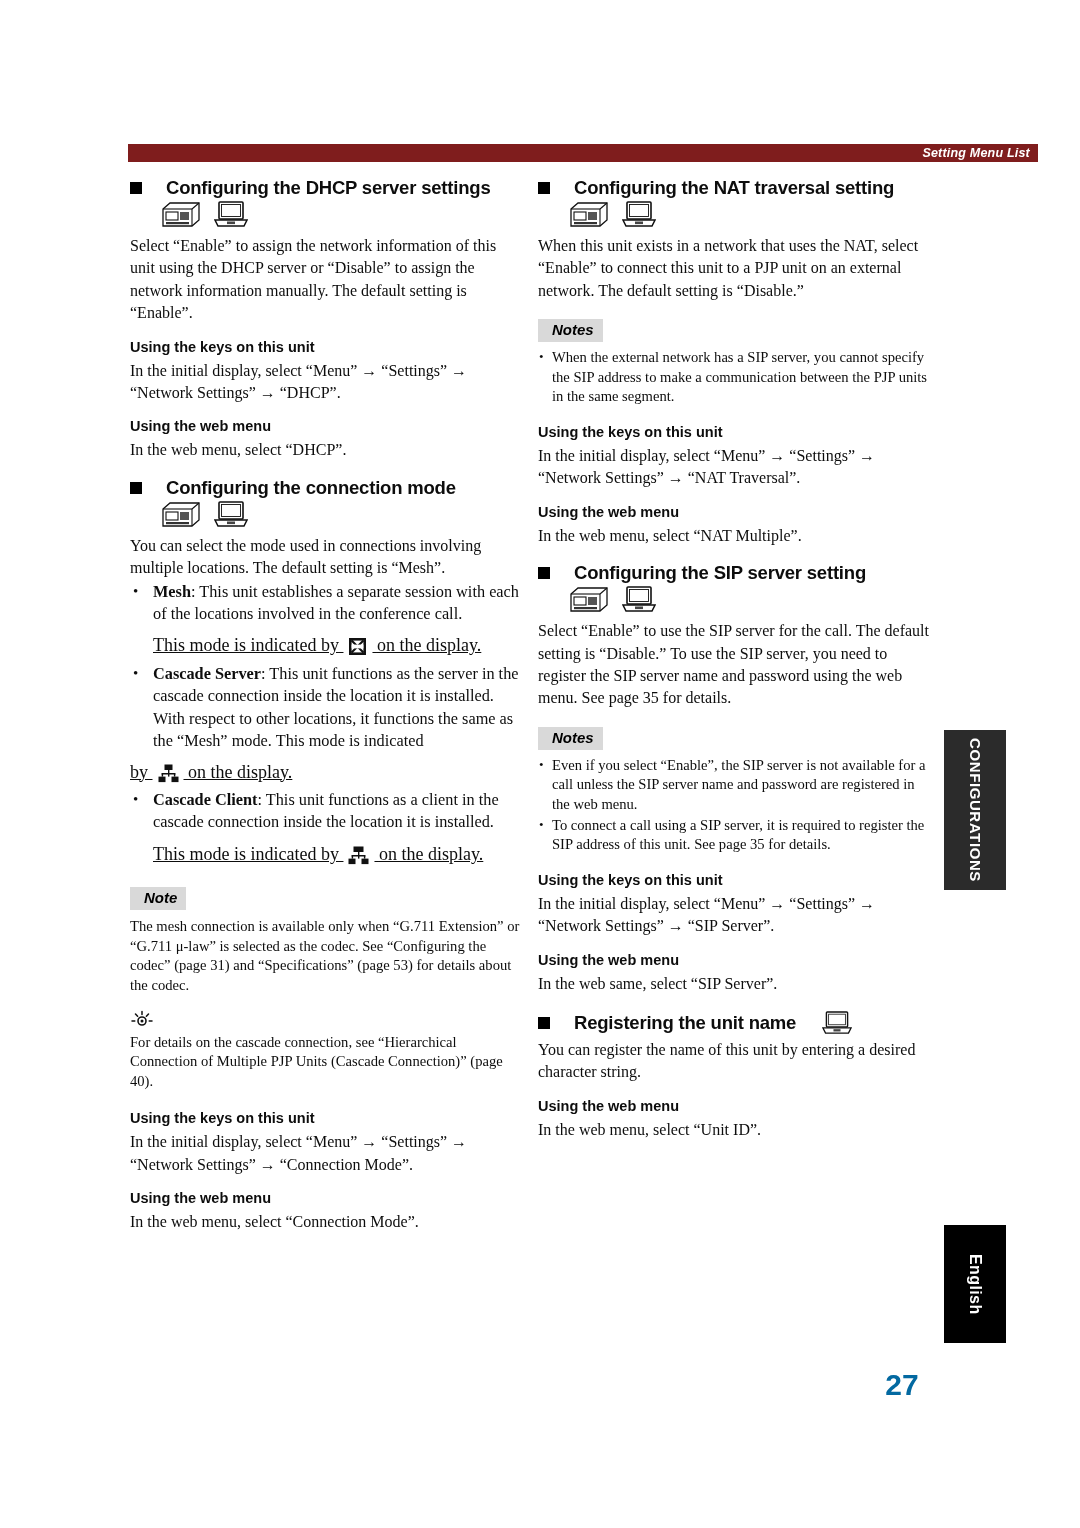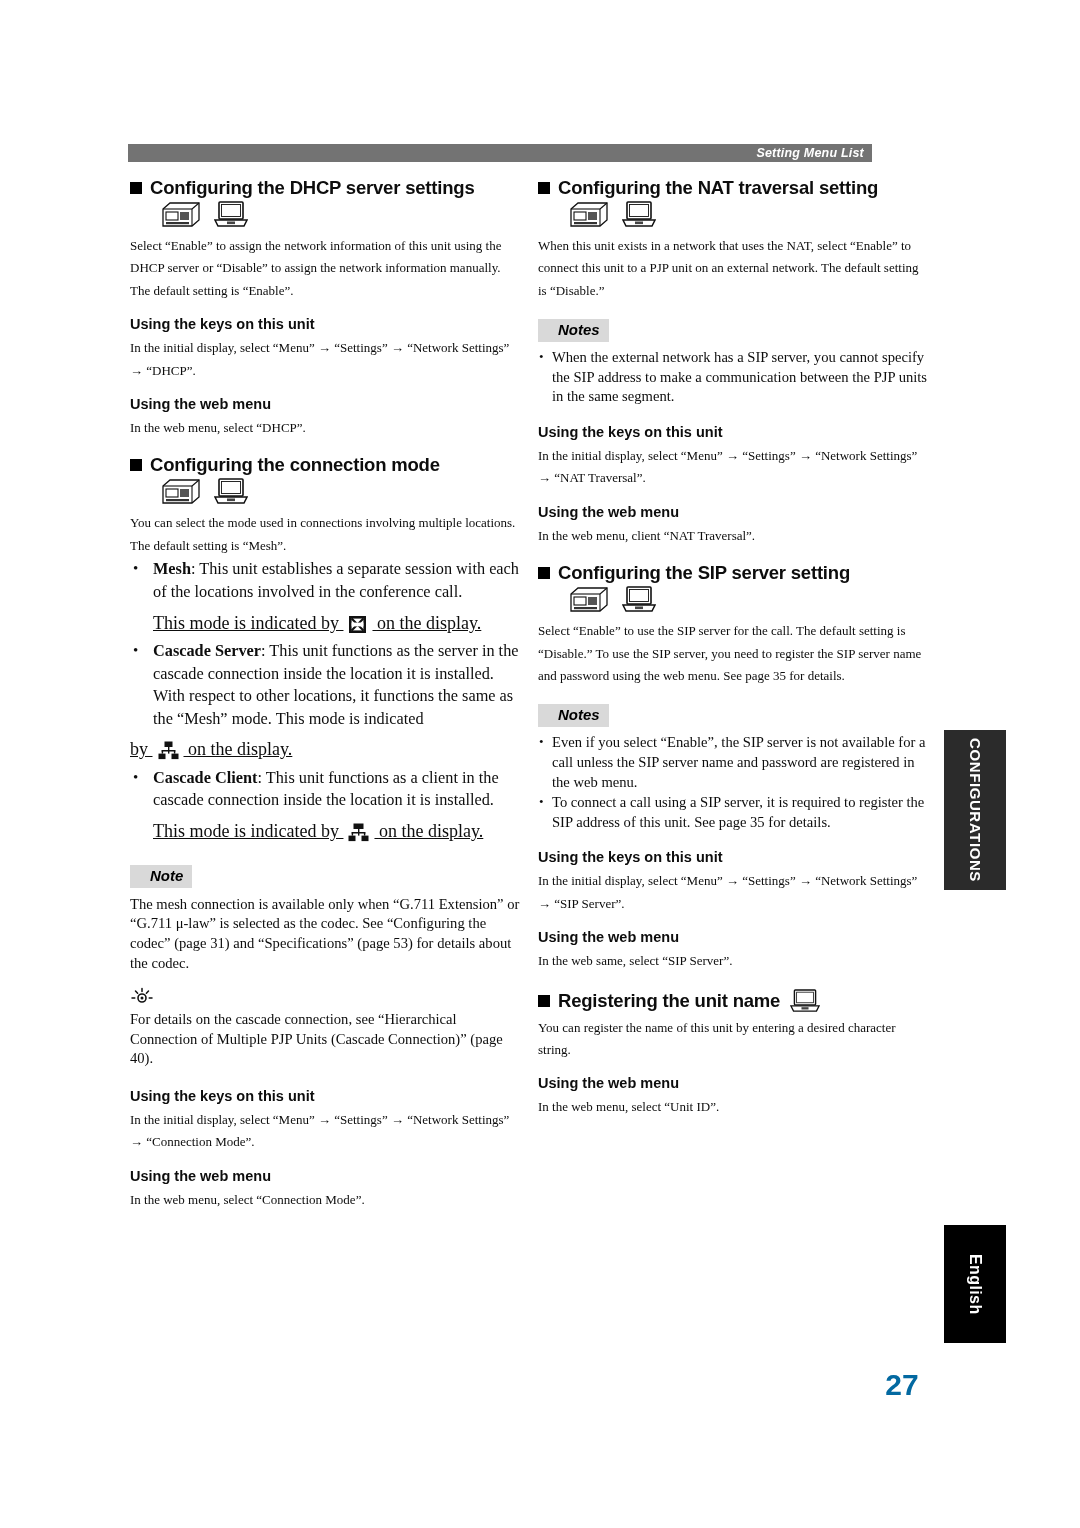--- a/index.html
+++ b/index.html
@@ -21,23 +21,23 @@
     left: 0; top: 0;
     width: 1080px;
     height: 1528px;
   }
 
   
   .header-band {
     position: absolute;
     left: 128px;
     top: 144px;
-    width: 744px;
+    width: 910px;
     height: 18px;
-    background: #737373;
+    background: #7f1d1d;
   }
   .header-band .header-title {
     position: absolute;
     right: 8px;
     top: 1px;
     color: #ffffff;
     font-family: "Liberation Sans", sans-serif;
     font-style: italic;
     font-weight: bold;
     font-size: 12.5px;
@@ -58,21 +58,21 @@
   
   h2.sec {
     margin: 0;
     font-family: "Liberation Sans", sans-serif;
     font-weight: bold;
     font-size: 18.5px;
     line-height: 24px;
     letter-spacing: -0.2px;
     display: flex;
     align-items: center;
-    gap: 8px;
+    gap: 24px;
   }
   h2.sec .bullet-sq {
     display: inline-block;
     width: 12px;
     height: 12px;
     background: #000;
     flex: 0 0 auto;
     position: relative;
     top: 0px;
   }
@@ -81,21 +81,21 @@
   h3.sub {
     margin: 13px 0 0 0;
     font-family: "Liberation Sans", sans-serif;
     font-weight: bold;
     font-size: 14.5px;
     line-height: 19px;
   }
 
   p.body {
     margin: 3px 0 0 0;
-    font-size: 13px;
+    font-size: 16px;
     line-height: 22.4px;
     text-align: left;
   }
 
   
   .iconrow {
     margin-top: 2px;
     margin-left: 30px;
     height: 30px;
     display: flex;
@@ -138,21 +138,21 @@
   
   .note-label {
     display: inline-block;
     background: #d9d9d9;
     color: #000;
     font-family: "Liberation Sans", sans-serif;
     font-style: italic;
     font-weight: bold;
     font-size: 15px;
     line-height: 20px;
-    padding: 1px 9px 2px 20px;
+    padding: 1px 9px 2px 14px;
     margin-top: 17px;
   }
   .note-body {
     margin: 7px 0 0 0;
     font-size: 14.6px;
     line-height: 19.6px;
   }
   ul.notes {
     margin: 6px 0 0 0;
     padding: 0;
@@ -404,21 +404,21 @@
 
     <div class="note-label">Notes</div>
     <ul class="notes">
       <li>When the external network has a SIP server, you cannot specify the SIP address to make a communication between the PJP units in the same segment.</li>
     </ul>
 
     <h3 class="sub" style="margin-top:16px">Using the keys on this unit</h3>
     <p class="body">In the initial display, select “Menu” → “Settings” → “Network Settings” → “NAT Traversal”.</p>
 
     <h3 class="sub">Using the web menu</h3>
-    <p class="body">In the web menu, client “NAT Traversal”.</p>
+    <p class="body">In the web menu, select “NAT Multiple”.</p>
 
     
     <div style="height:14px"></div>
     <h2 class="sec">
       <span class="bullet-sq"></span>
       <span class="sec-text">Configuring the SIP server setting</span>
     </h2>
     <div class="iconrow">
       <span class="ico">
         <svg width="40" height="26" viewBox="0 0 40 26">

